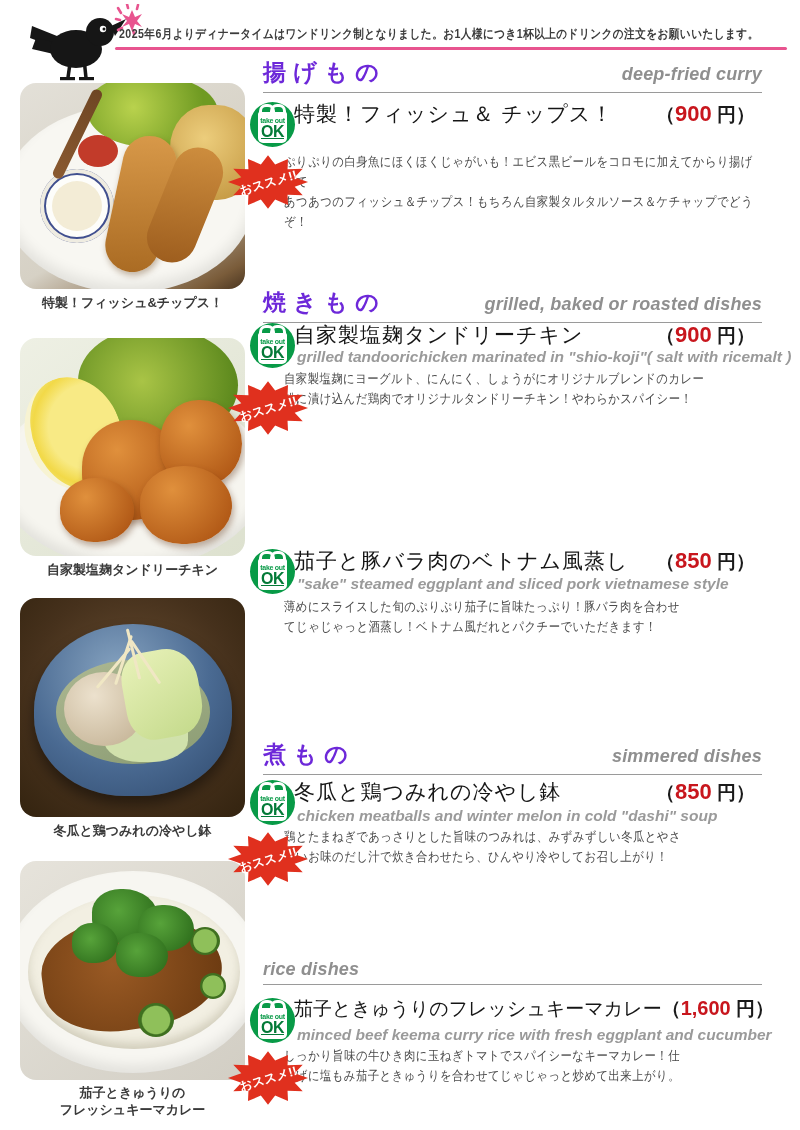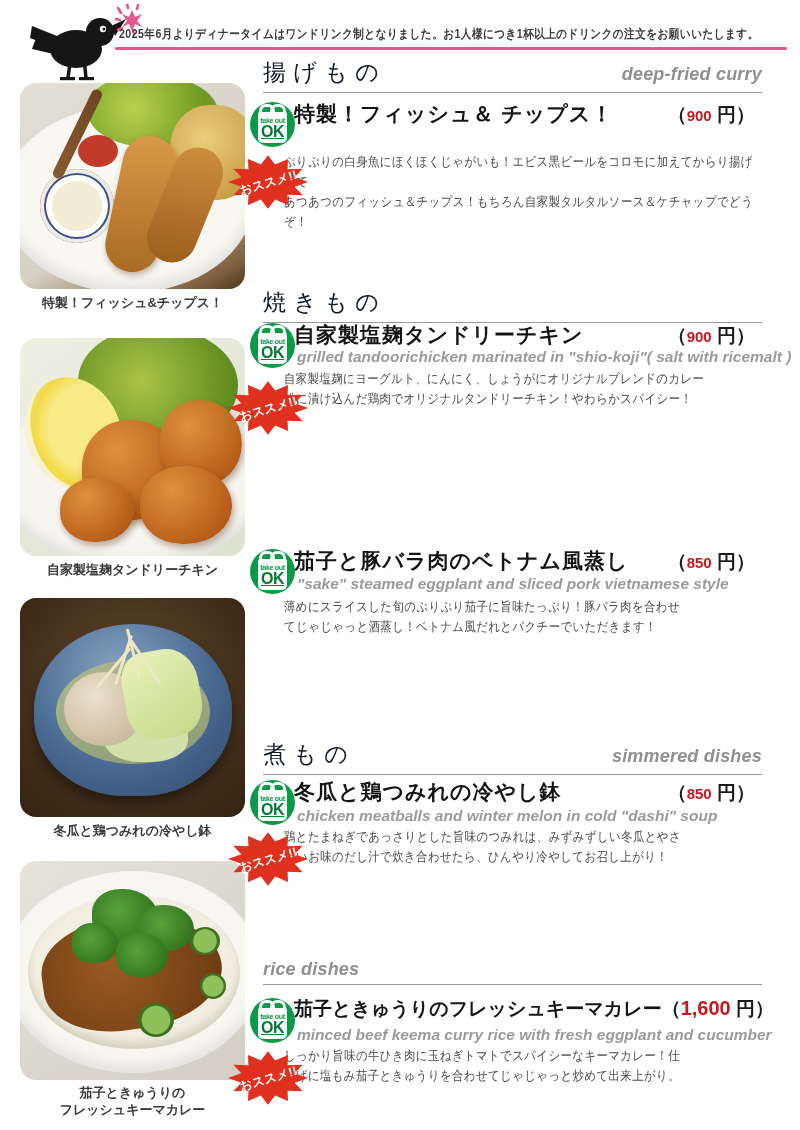--- a/index.html
+++ b/index.html
@@ -72,33 +72,33 @@
   .p4 .i1 { left:72px; top:28px; width:66px; height:54px; }
   .p4 .i2 { left:118px; top:44px; width:56px; height:46px; }
   .p4 .i3 { left:52px; top:62px; width:46px; height:40px; }
   .p4 .i4 { left:96px; top:72px; width:52px; height:44px; }
   
   .sec-header {
     position:absolute; left:263px; width:499px; display:flex;
     justify-content:space-between; align-items:baseline;
     border-bottom:1.5px solid #9a9a9a; padding-bottom:4px;
   }
-  .sec-ja { font-size:23px; font-weight:400; color:#0f172a; letter-spacing:.32em; }
+  .sec-ja { font-size:23px; font-weight:700; color:#6d28d9; letter-spacing:.32em; }
   .sec-en { font-size:18px; font-weight:700; font-style:italic; color:#8f8f8f; letter-spacing:.2px; }
   .badge { position:absolute; left:250px; width:45px; height:45px; border-radius:50%; background:#089a47; z-index:3; }
   .bag { position:absolute; left:8px; top:10px; width:29px; height:31px; background:#fff; border-radius:2px 2px 5px 5px; }
   .bag::before,.bag::after { content:""; position:absolute; top:-8px; width:10px; height:10px; border:3.5px solid #fff; border-bottom:none; border-radius:7px 7px 0 0; }
   .bag::before { left:1px; } .bag::after { right:1px; }
   .b-t1 { font-size:7px; font-weight:700; color:#089a47; text-align:center; margin-top:5px; letter-spacing:-.3px; }
   .b-t2 { font-size:16px; font-weight:800; color:#047a38; text-align:center; line-height:15px; letter-spacing:-.5px;text-decoration:underline; }
   .item-title { position:absolute; left:294px; width:461px; display:flex; justify-content:space-between; align-items:baseline; }
-  .item-name { font-size:21px; font-weight:700; color:#151515; letter-spacing:1px; white-space:nowrap; }
+  .item-name { font-size:21px; font-weight:400; color:#151515; letter-spacing:1px; white-space:nowrap; }
   .item-title.tight .item-name { font-size:19px; letter-spacing:0;text-align:right; }
   .item-price { font-size:19px; color:#1a1a1a; font-weight:700; white-space:nowrap; }
-  .p-num { color:#c8161d; font-size:15px; font-weight:800; }
+  .p-num { color:#c8161d; font-size:22px; font-weight:800; }
   .item-title.tight .p-num { font-size:20px; }
   .item-en { position:absolute; left:297px; width:460px; font-size:15.5px; font-style:italic; font-weight:700; color:#9a9a9a; white-space:nowrap; }
   .item-desc {
     position:absolute; left:284px; width:545px; font-size:13px; line-height:20px;
     color:#4a4a4a; white-space:pre-line; transform:scaleX(.875); transform-origin:0 0;
     letter-spacing:.5px;
   }
   .ribbon { position:absolute; left:227px; width:82px; height:62px; z-index:4; }
   .ribbon text { font-size:13px; font-weight:800; fill:#fff; }
 </style>
@@ -204,20 +204,21 @@
 あつあつのフィッシュ＆チップス！もちろん自家製タルタルソース＆ケチャップでどうぞ！</div>
   <div class="ribbon" style="top:151px">
     <svg width="82" height="62" viewBox="0 0 86 62">
       <polygon fill="#e0301e" points="85,31 71,35.9 79.4,45 63.5,44.4 64,55.2 50.5,49.4 43,59 35.5,49.4 22,55.2 22.5,44.4 6.6,45 15,35.9 1,31 15,26.1 6.6,17 22.5,17.6 22,6.8 35.5,12.6 43,3 50.5,12.6 64,6.8 63.5,17.6 79.4,17 71,26.1"></polygon>
       <text x="43" y="36" text-anchor="middle" transform="rotate(-16 43 31)">おススメ!!</text>
     </svg>
   </div>
 
   <div class="sec-header" style="top:287px">
     <span class="sec-ja">焼きもの</span>
+    <span class="sec-en">grilled, baked or roasted dishes</span>
   </div>
   <div class="badge" style="top:323px">
     <div class="bag">
       <div class="b-t1">take out</div>
       <div class="b-t2">OK</div>
     </div>
   </div>
   <div class="item-title" style="top:321px">
     <span class="item-name">自家製塩麹タンドリーチキン</span>
     <span class="item-price"><span>（</span><span class="p-num">900</span><span> 円）</span></span>

